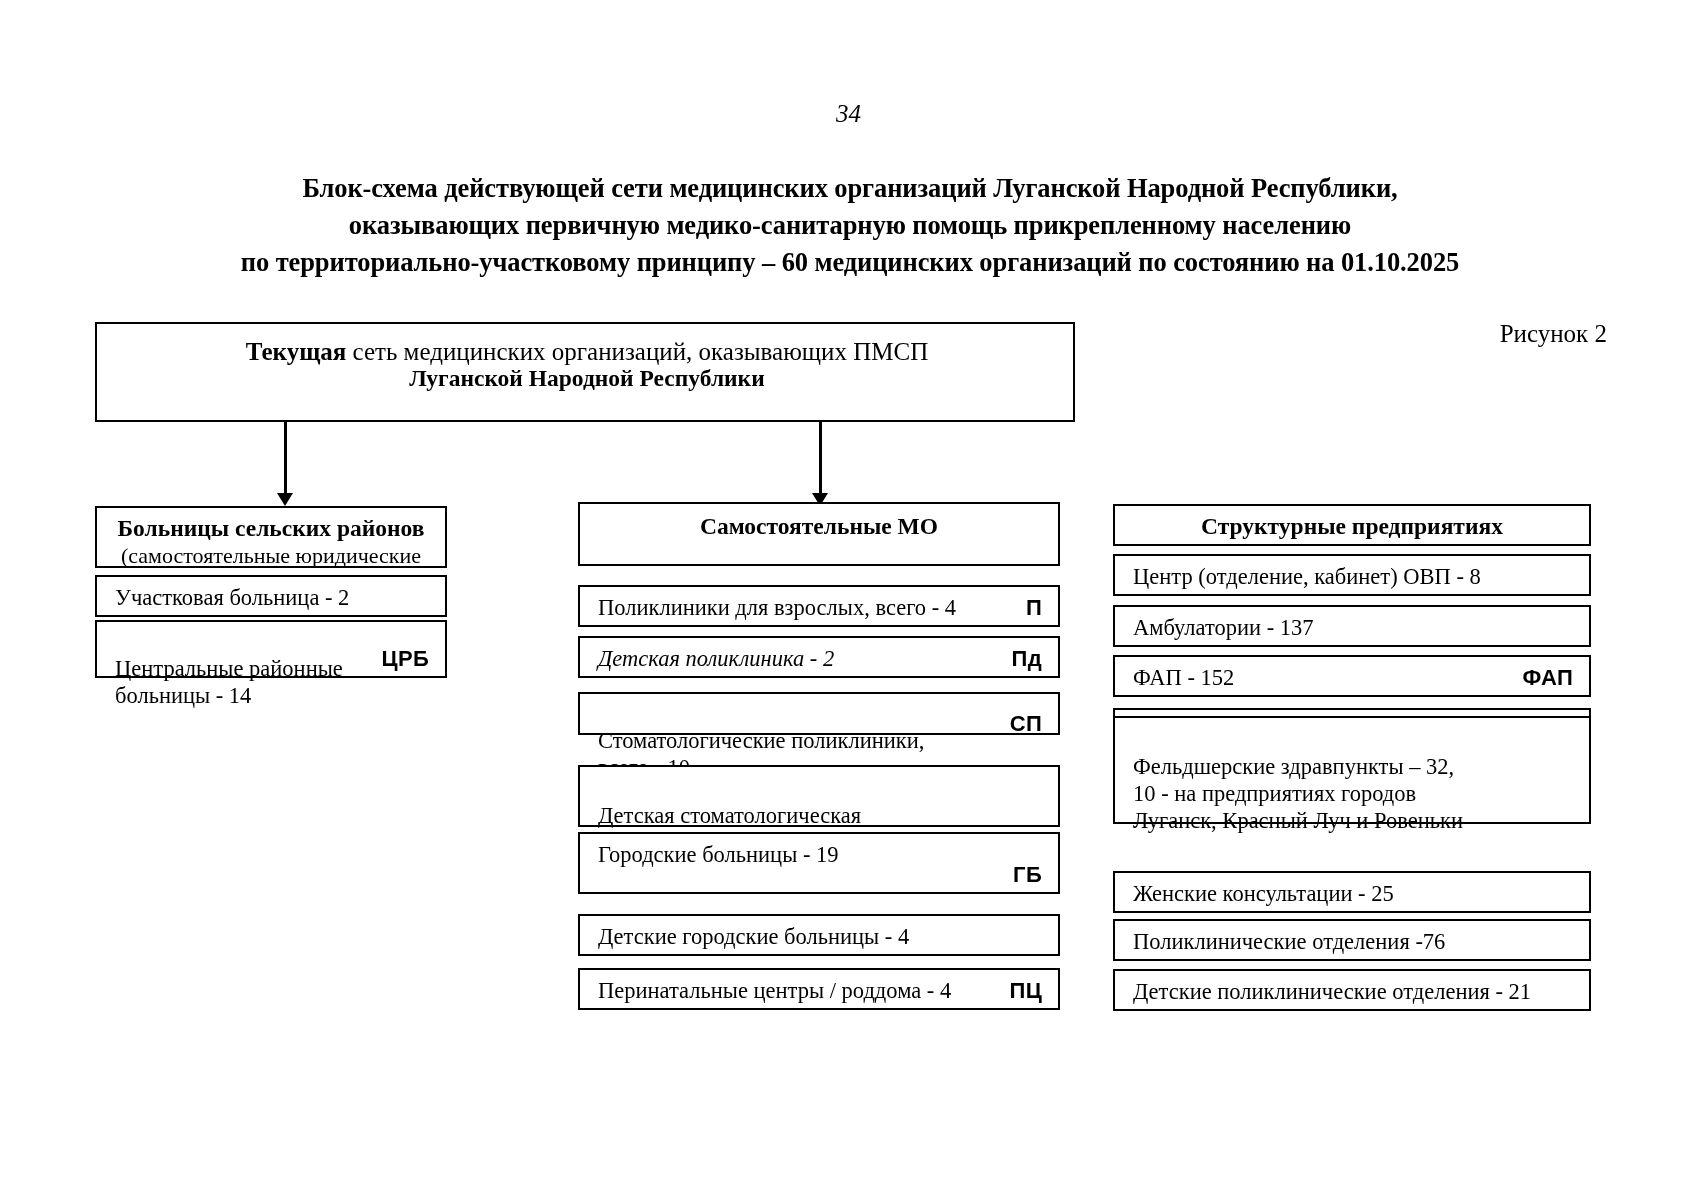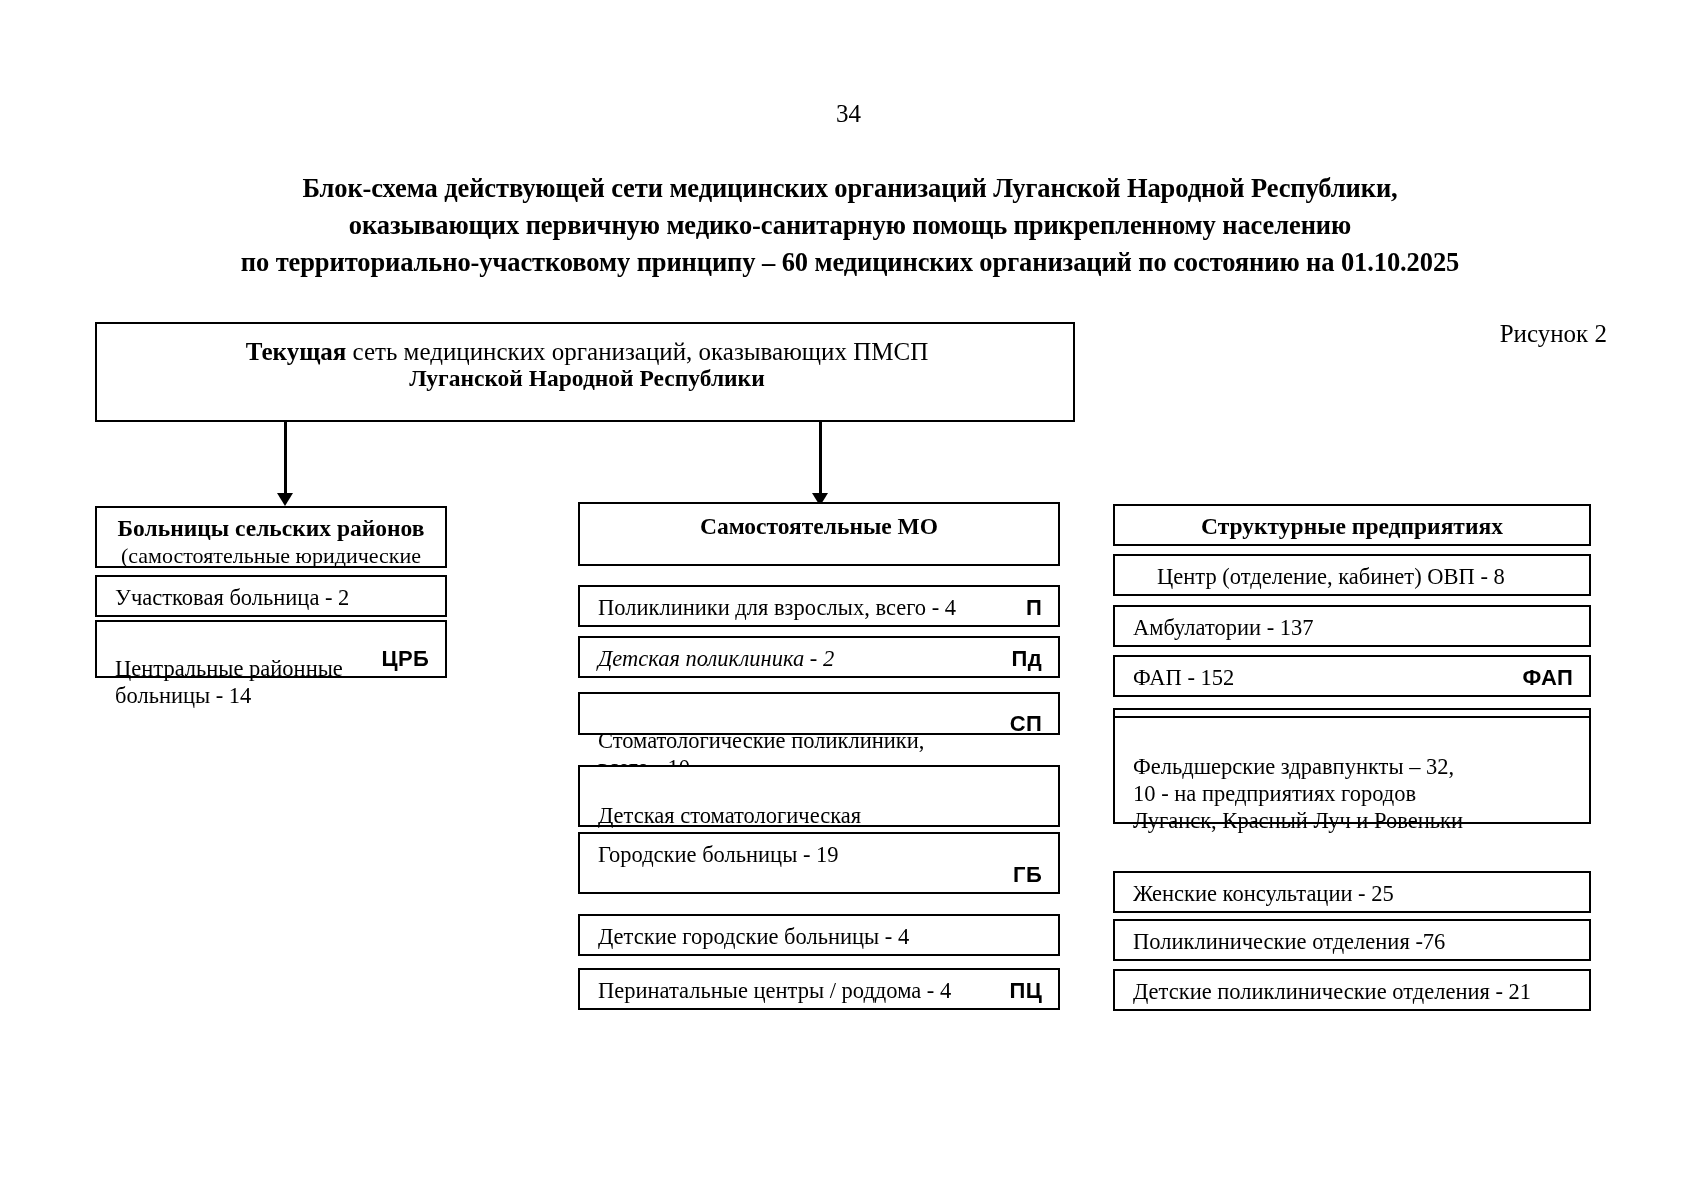--- a/index.html
+++ b/index.html
@@ -17,20 +17,21 @@
     overflow: hidden;
   }
 
   .page-number {
     position: absolute;
     top: 100px;
     left: 0;
     width: 1697px;
     text-align: center;
     font-size: 25px;
+    font-style: italic;
   }
 
   .doc-title {
     position: absolute;
     top: 170px;
     left: 140px;
     width: 1420px;
     text-align: center;
     font-weight: bold;
     font-size: 26.5px;
@@ -215,21 +216,21 @@
   </div>
   <span class="tag" style="top:7px;">ПЦ</span>
 </div>
 
 <div class="box col-right center" style="top:504px; height:42px;">
   <div class="inner" style="padding-top:7px;">
     <span class="hdr-title">Структурные предприятиях</span>
   </div>
 </div>
 
-<div class="box col-right" style="top:554px; height:42px;padding-left:24px;">
+<div class="box col-right" style="top:554px; height:42px;">
   <div class="inner" style="padding-top:7px;">
     <span>Центр (отделение, кабинет) ОВП - 8</span>
   </div>
 </div>
 
 <div class="box col-right" style="top:605px; height:42px;">
   <div class="inner" style="padding-top:7px;">
     <span>Амбулатории - 137</span>
   </div>
 </div>

